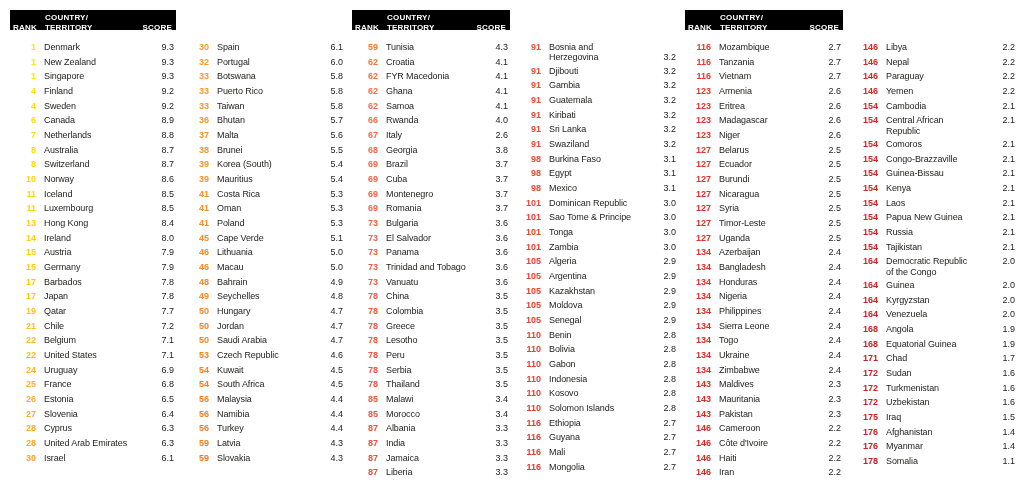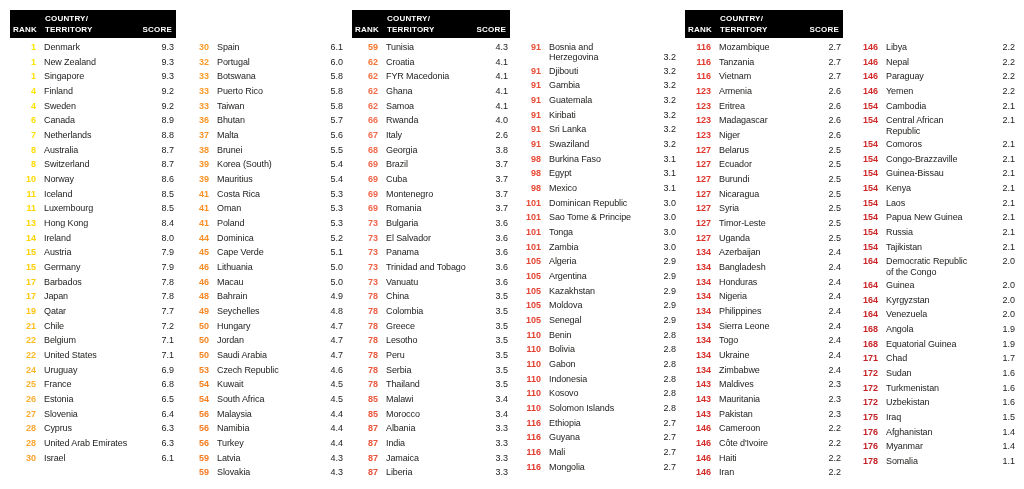--- a/index.html
+++ b/index.html
@@ -1,19 +1,19 @@
 <!DOCTYPE html>
 <html><head>
 <meta charset="utf-8">
 <style>
   html,body{margin:0;padding:0;background:#ffffff;}
   .page{position:relative;width:1024px;height:489px;background:#ffffff;overflow:hidden;
         font-family:"Liberation Sans",sans-serif;color:#1d1d1b;}
   .col{position:absolute;top:10px;height:475px;}
-  .colheader{position:absolute;top:0;left:0;right:0;height:28px;background:#000000;color:#ffffff;
+  .colheader{position:absolute;top:0;left:0;right:0;height:20px;background:#000000;color:#ffffff;
              box-sizing:border-box;display:grid;grid-template-columns:32px 1fr auto;
              grid-template-rows:1fr 1fr;align-items:end;padding:3px 4px 3px 3px;
              font-size:8px;font-weight:700;letter-spacing:.2px;line-height:10px;}
   .ch-c1{grid-column:2;grid-row:1;}
   .ch-rank{grid-column:1;grid-row:2;}
   .ch-c2{grid-column:2;grid-row:2;}
   .ch-score{grid-column:3;grid-row:2;text-align:right;}
   .rows{position:absolute;top:30px;left:0;right:0;}
   .row{position:relative;padding-left:34px;font-size:9px;}
   .rank{position:absolute;left:0;top:0;width:26px;text-align:right;font-weight:700;line-height:14.67px;}
@@ -244,25 +244,20 @@
           <span class="rank" style="color: rgb(247, 143, 36);">41</span>
           <span class="name">Oman</span>
           <span class="score">5.3</span>
         </div>
         <div class="row">
           <span class="rank" style="color: rgb(247, 142, 36);">41</span>
           <span class="name">Poland</span>
           <span class="score">5.3</span>
         </div>
         <div class="row">
-          <span class="rank" style="color: rgb(247, 141, 36);">44</span>
-          <span class="name">Dominica</span>
-          <span class="score">5.2</span>
-        </div>
-        <div class="row">
           <span class="rank" style="color: rgb(247, 140, 36);">45</span>
           <span class="name">Cape Verde</span>
           <span class="score">5.1</span>
         </div>
         <div class="row">
           <span class="rank" style="color: rgb(246, 139, 35);">46</span>
           <span class="name">Lithuania</span>
           <span class="score">5.0</span>
         </div>
         <div class="row">

